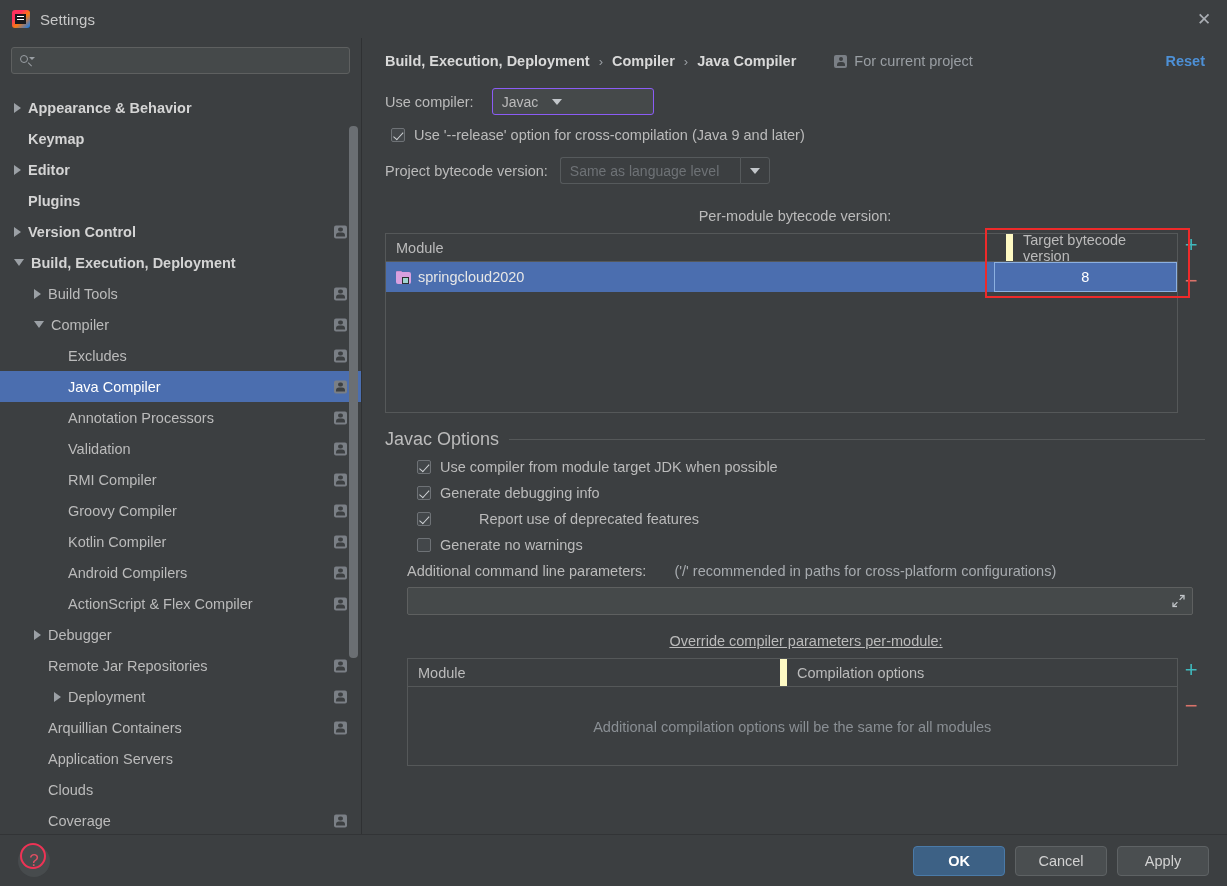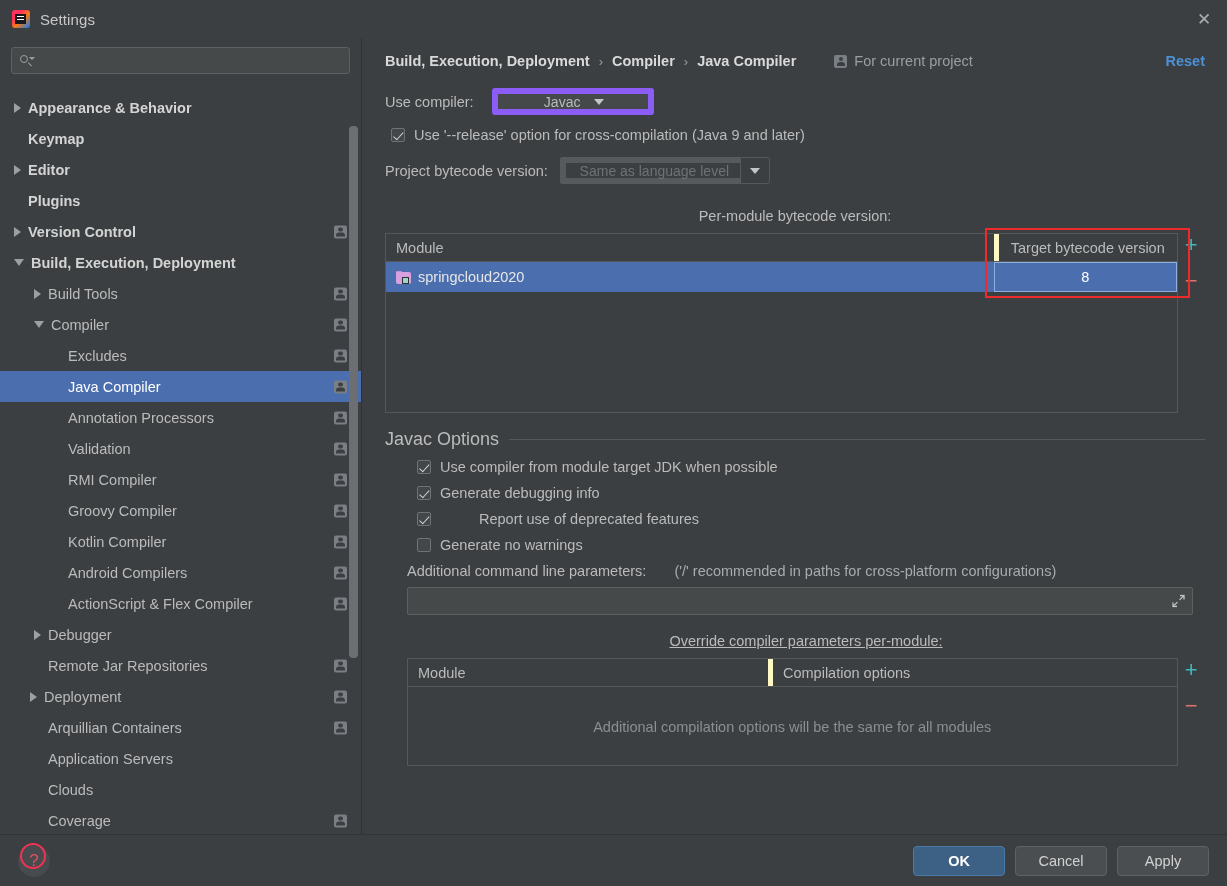--- a/index.html
+++ b/index.html
@@ -150,24 +150,24 @@
   }
   .scope-text { color: #9a9fa4; font-size: 14.5px; font-weight: normal; }
   .reset-link {
     margin-left: auto; color: #4d90d6; font-weight: bold; font-size: 14.5px;
   }
 
   .row { display: flex; align-items: center; }
   .lbl { font-size: 14.5px; color: #bbbbbb; text-align: center; }
 
   .combo {
-    height: 27px; background: #45494a; border: 6px solid #8b5cf6;
+    height: 27px; background: #45494a; border: 1px solid #8b5cf6;
     border-radius: 3px; display: flex; align-items: center;
     padding: 0 6px 0 9px; color: #bbbbbb; font-size: 14px;
-    min-width: 132px; justify-content: center;
+    min-width: 132px; justify-content: flex-start;
   }
   .combo .arr {
     width: 0; height: 0; margin-left: 14px;
     border-left: 5px solid transparent; border-right: 5px solid transparent;
     border-top: 6px solid #c2c6ca;
   }
   .combo.disabled {
     background: #3c3f41; border-color: #565a5c; color: #6e7276;
     border-right: none; border-radius: 3px 0 0 3px;
   }
@@ -201,21 +201,21 @@
   }
   .tbl-head {
     display: flex; height: 28px; background: #3c3f41;
     border-bottom: 1px solid #555859;
   }
   .th {
     font-size: 14.5px; color: #bbbbbb; display: flex; align-items: center;
     padding: 0 10px;
   }
   .th.center { justify-content: center; }
-  .th-sep { border-left: 5px solid #fef9c3; }
+  .th-sep { border-left: 7px solid #fef9c3; margin-left: 12px; }
   .tbl-row { display: flex; height: 30px; align-items: stretch; }
   .tbl-row.selected { background: #4b6eaf; }
   .td { display: flex; align-items: center; padding: 0 10px; font-size: 14.5px; color: #e6e6e6; }
   .td.center { justify-content: center; }
   .td.editing {
     border: 1px solid #8cb0e0; background: #4b6eaf; color: #ffffff;
   }
   .module-icon {
     width: 15px; height: 13px; position: relative; margin-right: 7px; flex: none;
   }
@@ -394,21 +394,21 @@
           </div>
           <div class="tree-row" style="padding-left: 34px;">
             <span class="tw right"></span>
             <span class="tree-label">Debugger</span>
           </div>
           <div class="tree-row" style="padding-left: 34px;">
             <span class="tw none"></span>
             <span class="tree-label">Remote Jar Repositories</span>
             <span class="badge"></span>
           </div>
-          <div class="tree-row" style="padding-left: 30px;">
+          <div class="tree-row" style="padding-left: 54px;">
             <span class="tw right"></span>
             <span class="tree-label">Deployment</span>
             <span class="badge"></span>
           </div>
           <div class="tree-row" style="padding-left: 34px;">
             <span class="tw none"></span>
             <span class="tree-label">Arquillian Containers</span>
             <span class="badge"></span>
           </div>
           <div class="tree-row" style="padding-left: 34px;">

